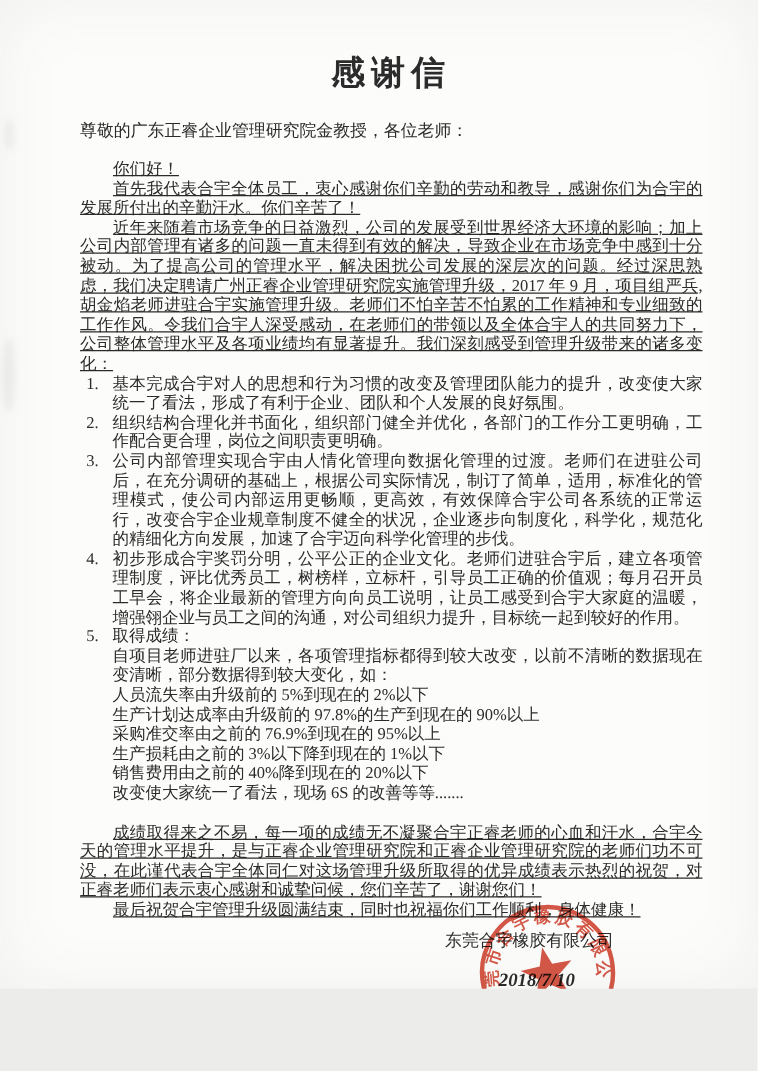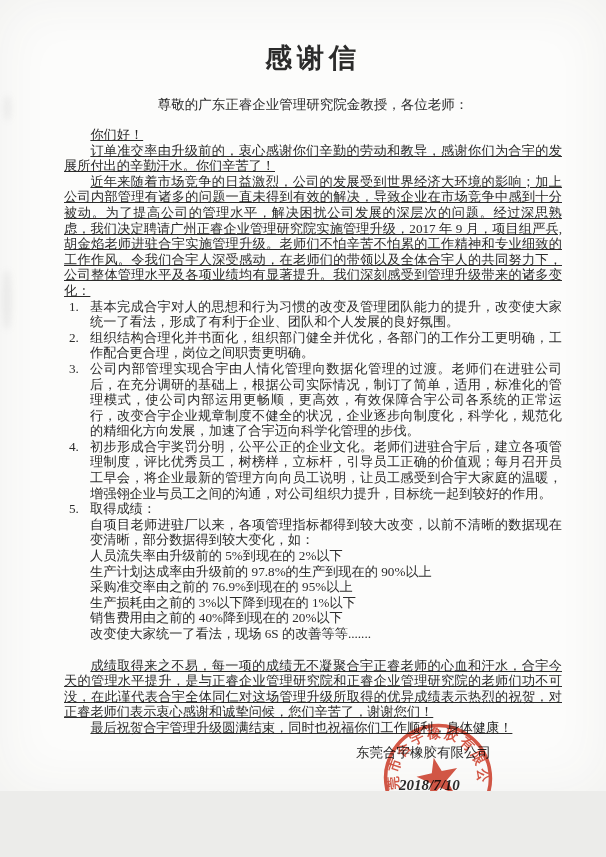--- a/index.html
+++ b/index.html
@@ -17,21 +17,21 @@
     box-shadow: inset 0 0 55px rgba(70,62,50,.06);
   }
   .content { padding:40px 44px 0 64px; }
   .title {
     text-align:center;
     font-size:27px;
     font-weight:bold;
     letter-spacing:5px;
     margin:0 0 20px 0;
   }
-  .salutation { font-size:13.5px; margin:0 0 13px 0;text-align:center; }
+  .salutation { font-size:13.5px; margin:0 0 13px 0; }
   .para {
     font-size:13.2px;
     line-height:15.6px;
     margin:0;
     text-align:justify;
     text-decoration:underline;
   }
   .indent { text-indent:2em; }
   .num-item {
     display:flex;
@@ -77,21 +77,21 @@
 <body>
 
 <div class="page">
   <div class="content">
 
     <h1 class="title">感谢信</h1>
 
     <div class="salutation">尊敬的广东正睿企业管理研究院金教授，各位老师：</div>
 
     <p class="para indent">你们好！</p>
-    <p class="para indent">订单准交率由升级前的，衷心感谢你们辛勤的劳动和教导，感谢你们为合宇的发展所付出的辛勤汗水。你们辛苦了！</p>
+    <p class="para indent">首先我代表合宇全体员工，衷心感谢你们辛勤的劳动和教导，感谢你们为合宇的发展所付出的辛勤汗水。你们辛苦了！</p>
     <p class="para indent">近年来随着市场竞争的日益激烈，公司的发展受到世界经济大环境的影响；加上公司内部管理有诸多的问题一直未得到有效的解决，导致企业在市场竞争中感到十分被动。为了提高公司的管理水平，解决困扰公司发展的深层次的问题。经过深思熟虑，我们决定聘请广州正睿企业管理研究院实施管理升级，2017 年 9 月，项目组严兵,胡金焰老师进驻合宇实施管理升级。老师们不怕辛苦不怕累的工作精神和专业细致的工作作风。令我们合宇人深受感动，在老师们的带领以及全体合宇人的共同努力下，公司整体管理水平及各项业绩均有显著提升。我们深刻感受到管理升级带来的诸多变化：</p>
 
     <div class="num-item">
       <span class="num">1.</span>
       <div class="itext">基本完成合宇对人的思想和行为习惯的改变及管理团队能力的提升，改变使大家统一了看法，形成了有利于企业、团队和个人发展的良好氛围。</div>
     </div>
 
     <div class="num-item">
       <span class="num">2.</span>
       <div class="itext">组织结构合理化并书面化，组织部门健全并优化，各部门的工作分工更明确，工作配合更合理，岗位之间职责更明确。</div>

